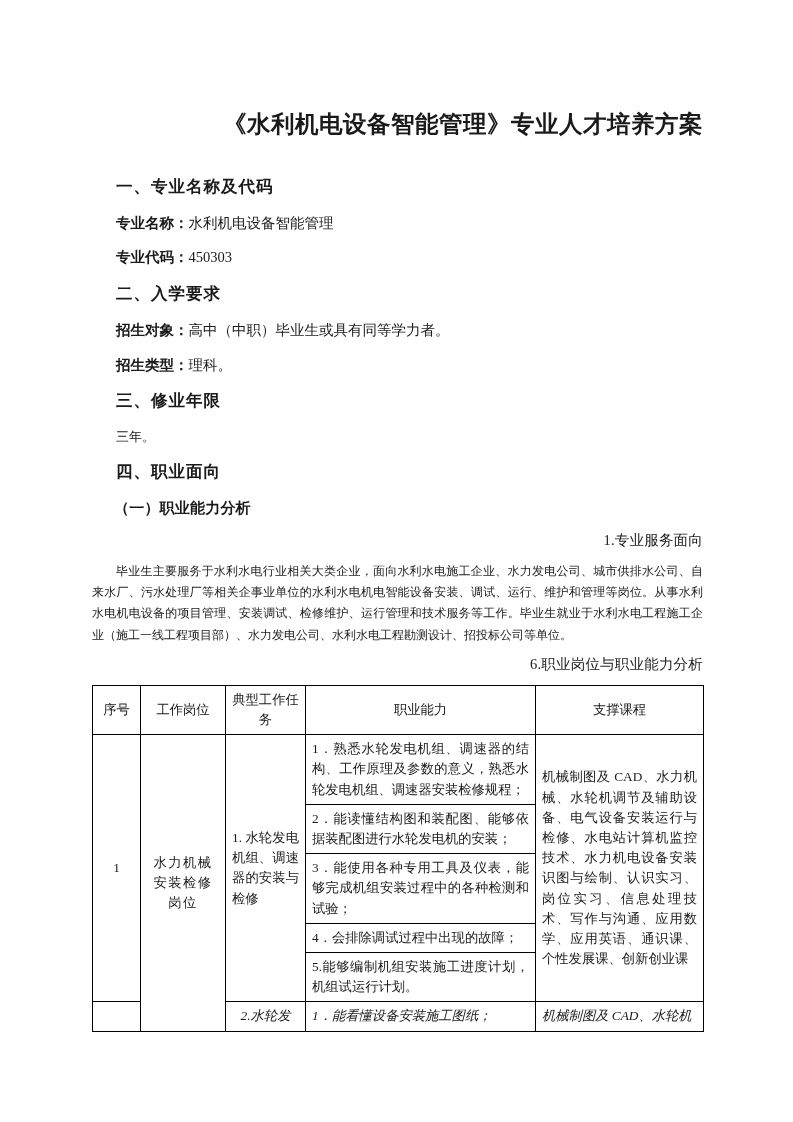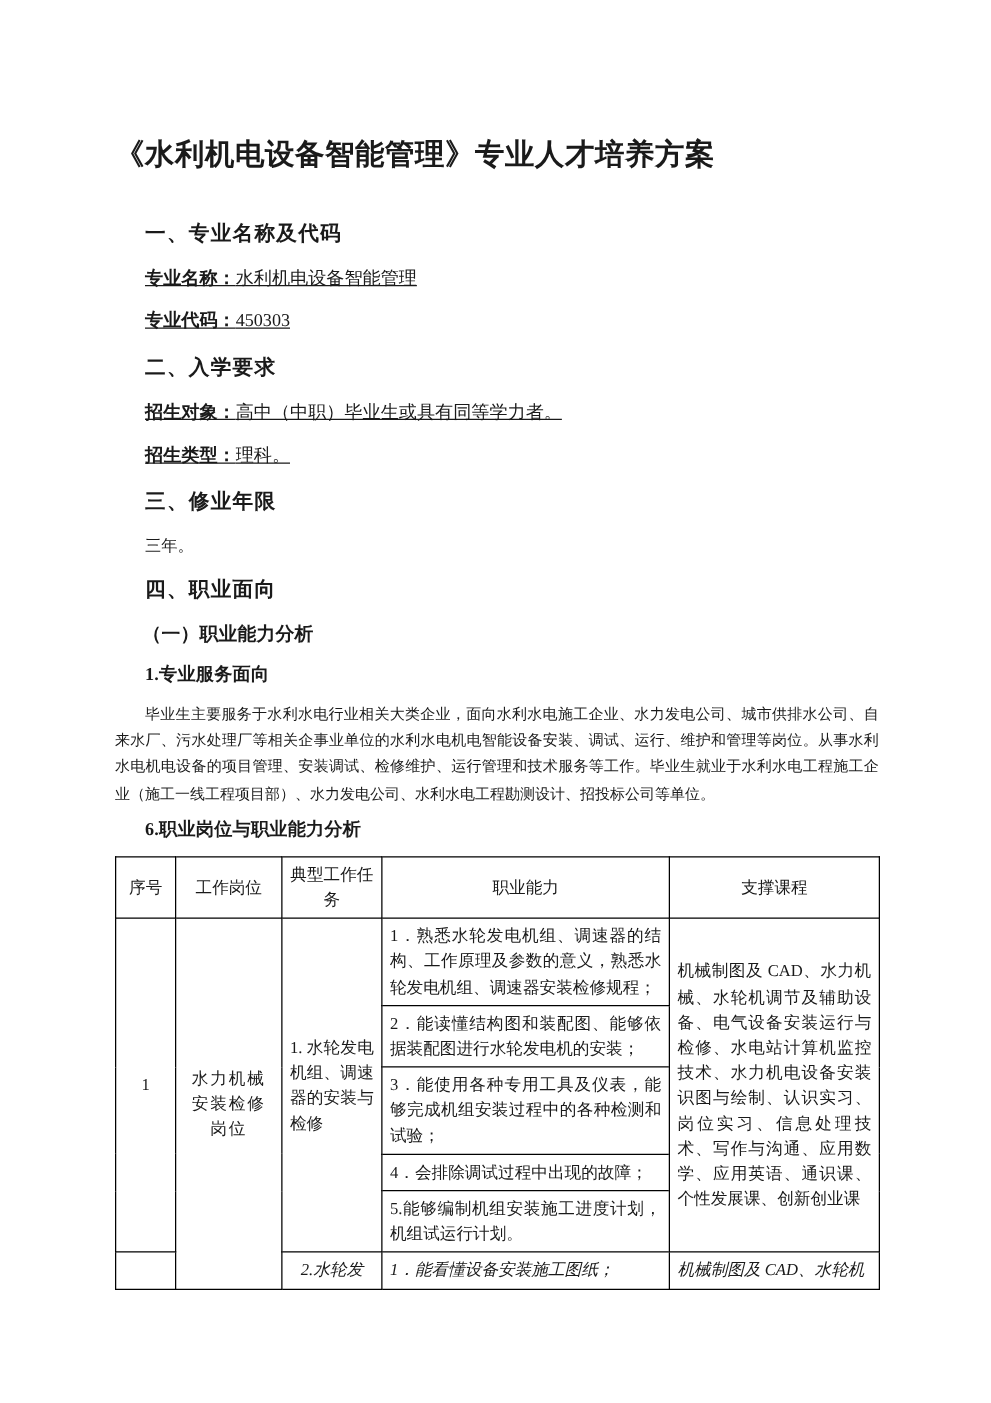--- a/index.html
+++ b/index.html
@@ -25,21 +25,21 @@
     padding: 0;
   }
   .content {
     position: absolute;
     left: 92px;
     top: 108px;
     width: 611px;
   }
 
   .doc-title {
-    text-align: left;
+    text-align: right;
     font-size: 23.5px;
     font-weight: bold;
     letter-spacing: 0.5px;
     line-height: 1.4;
     margin: 0 0 34px 0;
     font-family: "Liberation Serif", "DejaVu Serif", serif;
   }
 
   .h1 {
     font-size: 16.5px;
@@ -52,32 +52,32 @@
   .h2 {
     font-size: 15px;
     font-weight: bold;
     margin: 0 0 10px 0;
     padding-left: 22px;
     letter-spacing: 0.2px;
     line-height: 1.5;
   }
   .h3 {
     font-size: 14.5px;
-    font-weight: bold;
+    font-weight: normal;
     margin: 0 0 9px 0;
     padding-left: 24px;
     letter-spacing: 0.2px;
     line-height: 1.5;
+    text-align: right;
   }
   .field-line {
     font-size: 14.5px;
     margin: 0 0 13px 0;
     padding-left: 24px;
     line-height: 1.5;
-    text-decoration: underline;
   }
   .field-line b {
     font-weight: bold;
   }
   .plain-line {
     font-size: 13px;
     margin: 0 0 13px 0;
     padding-left: 24px;
     line-height: 1.5;
   }

